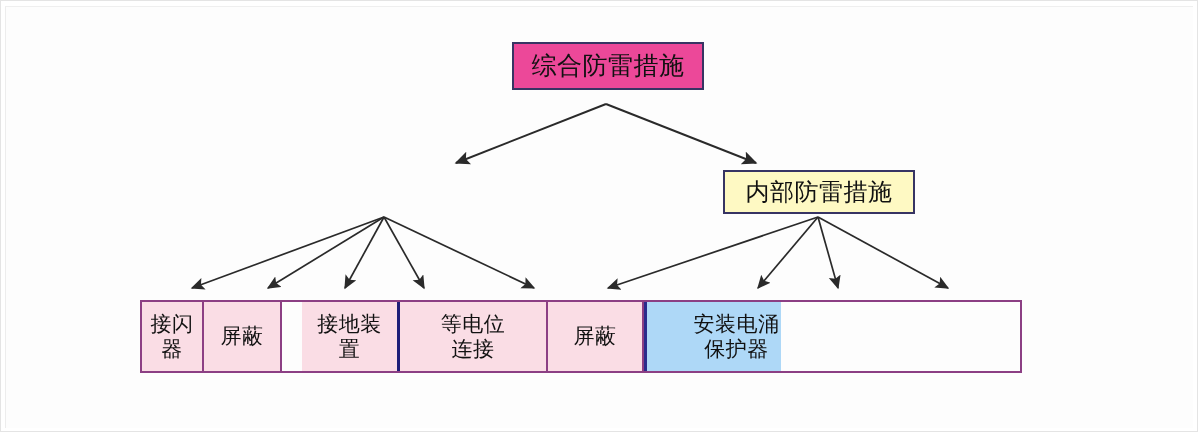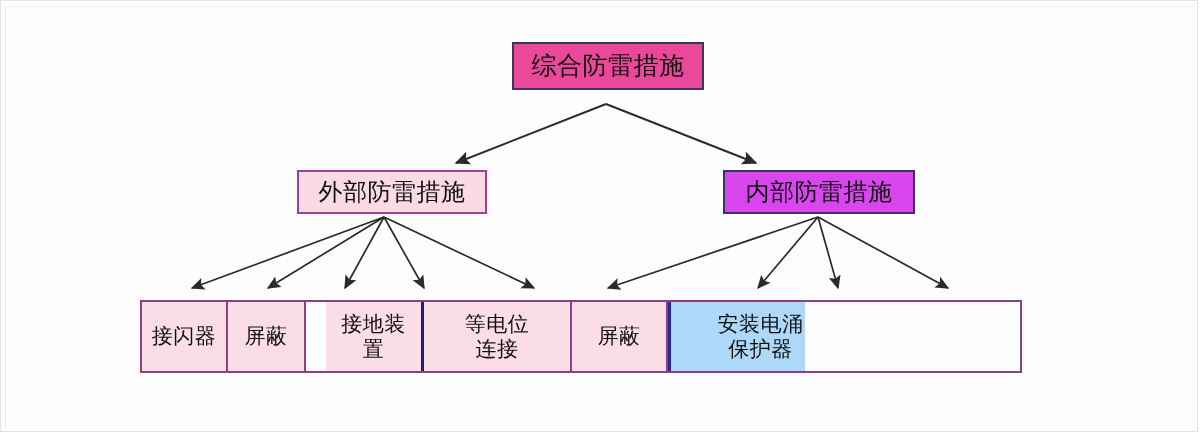--- a/index.html
+++ b/index.html
@@ -71,21 +71,21 @@
     height: 44px;
     background: #fadbe4;
     border: 2px solid #a43f92;
     font-size: 24px;
   }
   #node-internal {
     left: 723px;
     top: 170px;
     width: 192px;
     height: 44px;
-    background: #d946ef;
+    background: #fef9c3;
     border: 2px solid #373463;
     font-size: 24px;
   }
 
   
   #leaf-row {
     position: absolute;
     left: 140px;
     top: 300px;
     width: 882px;
@@ -157,26 +157,25 @@
     <g stroke="#2a2a2a" stroke-width="1.7" fill="none" marker-end="url(#ah)">
       <line x1="818" y1="217" x2="608" y2="288"></line>
       <line x1="818" y1="217" x2="758" y2="288"></line>
       <line x1="818" y1="217" x2="838" y2="288"></line>
       <line x1="818" y1="217" x2="948" y2="288"></line>
     </g>
   </svg>
 
   <div class="node" id="node-root">综合防雷措施</div>
 
-  <div class="node" id="node-external">外部防雷措施</div>
 
   <div class="node" id="node-internal">内部防雷措施</div>
 
   <div id="leaf-row">
-    <div class="leaf" style="width:86px">接闪器</div>
+    <div class="leaf" style="width:62px">接闪器</div>
 
 
     <div class="leaf" style="width:78px">屏蔽</div>
 
     <div class="leaf sep-strong" style="width:98px">接地装
 置</div>
 
     <div class="leaf" style="width:148px">等电位
 连接</div>
 

